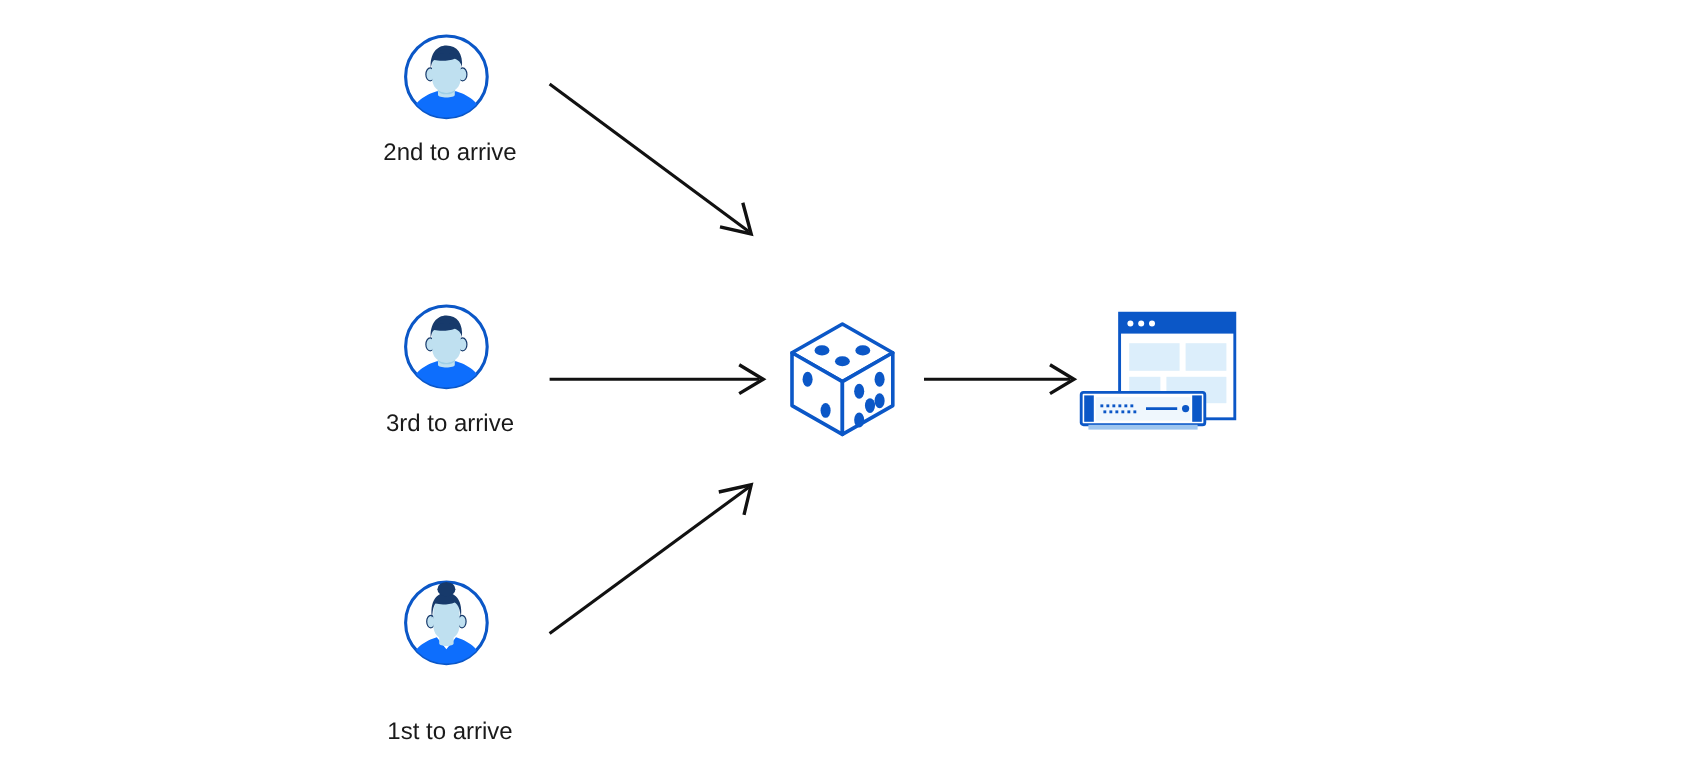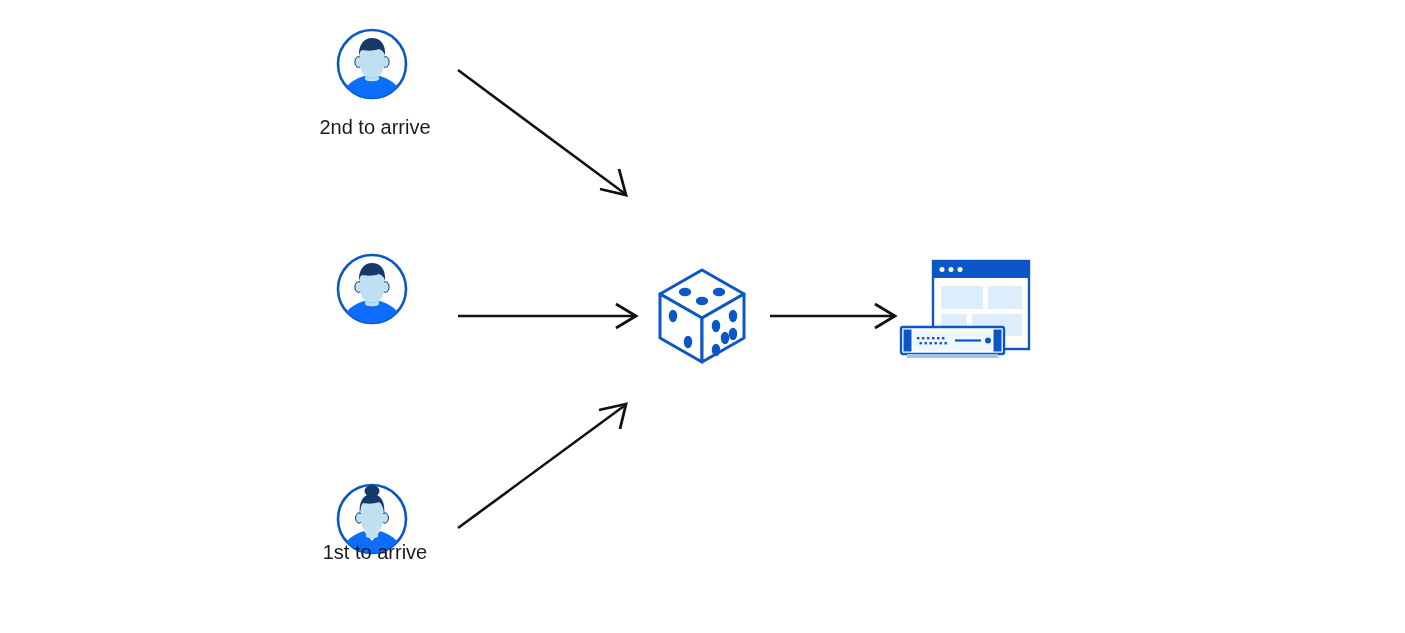--- a/index.html
+++ b/index.html
@@ -121,20 +121,21 @@
         <path d="M31 42 L45 42 L45 53 C45 56 31 56 31 53 Z" fill="#bfe0f0"></path>
         <path d="M31 49 C34 53 42 53 45 49" fill="none" stroke="#9fd0e6" stroke-width="1.2"></path>
         <ellipse cx="24.5" cy="36" rx="3.6" ry="5.4" fill="#bfe0f0" stroke="#173a6b" stroke-width="1"></ellipse>
         <ellipse cx="51.5" cy="36" rx="3.6" ry="5.4" fill="#bfe0f0" stroke="#173a6b" stroke-width="1"></ellipse>
         <path d="M26 30 C26 20 31 15 38 15 C45 15 50 20 50 30 L50 38 C50 47 45 51 38 51 C31 51 26 47 26 38 Z" fill="#bfe0f0"></path>
         <path d="M25 31 C24 19 30 12 38 12 C47 12 52 19 51 30 C50 26 48 24 45 23 C40 25 32 25 28 24 C26 25 25.5 28 25 31 Z" fill="#173a6b"></path>
         <path d="M27 23 C31 17 45 16 50 24 C48 19 44 15 38 15 C33 15 29 18 27 23 Z" fill="#173a6b"></path>
       </g>
     </svg>
   </div>
+  <div class="node-label" style="left:295px; top:341px; width:160px;">3rd to arrive</div>
 
   <div class="node avatar-wrap" style="left:334px; top:481px;">
     <svg width="76" height="76" viewBox="0 0 76 76">
       <defs>
         <clipPath id="clipC">
             <circle cx="38" cy="38" r="34"></circle>
           </clipPath>
       </defs>
       <circle cx="38" cy="38" r="34" fill="#ffffff" stroke="#0b57c7" stroke-width="2.6"></circle>
       <g clip-path="url(#clipC)">
@@ -147,21 +148,21 @@
         <ellipse cx="51" cy="37" rx="3.4" ry="5.2" fill="#bfe0f0" stroke="#173a6b" stroke-width="1"></ellipse>
 
         <path d="M27 31 C27 21 32 16 38 16 C44 16 49 21 49 31 L49 39 C49 48 44 52 38 52 C32 52 27 48 27 39 Z" fill="#bfe0f0"></path>
 
         <path d="M26 34 C24 20 30 13 38 13 C46 13 52 20 50 34 C49.5 27 48 23 45 21 C40 23 33 23 29 22 C27 24 26.5 29 26 34 Z" fill="#173a6b"></path>
 
         <ellipse cx="38" cy="10" rx="7.5" ry="6" fill="#173a6b"></ellipse>
       </g>
     </svg>
   </div>
-  <div class="node-label" style="left:295px; top:540px; width:160px;">1st to arrive</div>
+  <div class="node-label" style="left:295px; top:598px; width:160px;">1st to arrive</div>
 
   <div class="node dice-wrap" style="left:654px; top:264px;">
     <svg width="96" height="104" viewBox="0 0 96 104">
       <g stroke="#0b57c7" stroke-width="3" stroke-linejoin="round" fill="#ffffff">
 
         <path d="M48 6 L90 30 L48 54 L6 30 Z"></path>
 
         <path d="M6 30 L48 54 L48 98 L6 74 Z"></path>
 
         <path d="M90 30 L90 74 L48 98 L48 54 Z"></path>

